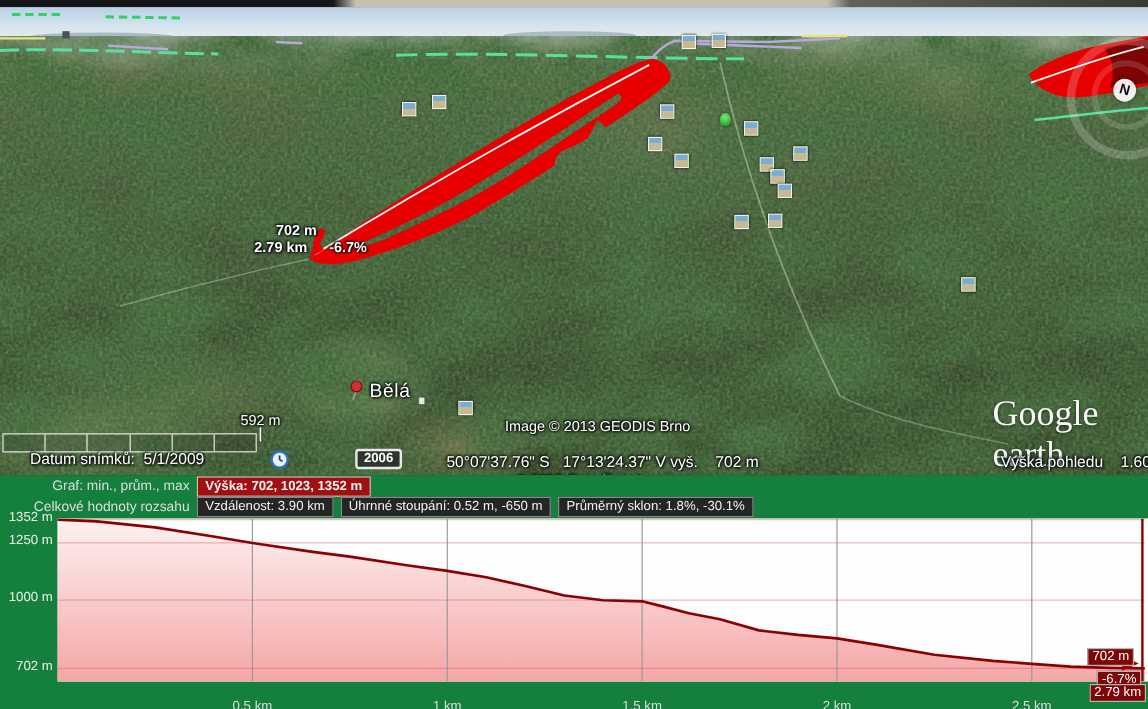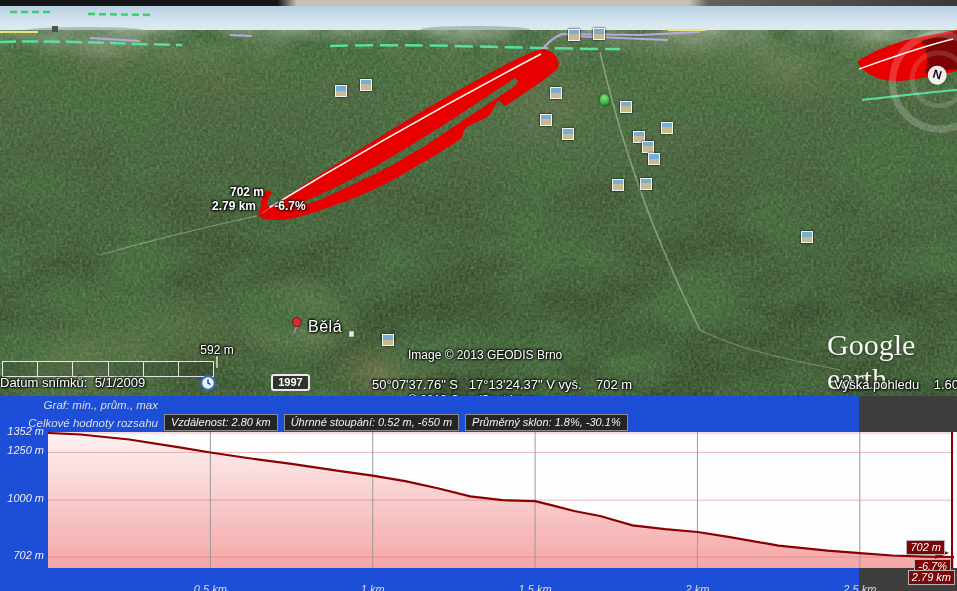--- a/index.html
+++ b/index.html
@@ -22,48 +22,48 @@
       radial-gradient(260px 90px at 560px 90px, rgba(110,130,85,0.50), rgba(110,130,85,0) 75%),
       radial-gradient(300px 60px at 800px 30px, rgba(120,140,95,0.45), rgba(120,140,95,0) 75%),
       linear-gradient(to bottom, rgba(205,215,205,0.5), rgba(205,215,205,0) 30px),
       linear-gradient(to bottom,#9aa894 0%,#6d7d58 4%,#52643c 12%,#46593a 25%,#3c5030 45%,#334628 70%,#2b3d20 100%);}
   svg.layer{position:absolute;left:0;top:0;}
   .otext{position:absolute;color:#fff;white-space:pre;
     text-shadow:0 0 3px #000,1px 1px 2px #000,-1px -1px 2px #000;}
   .callout{font-size:12px;font-weight:bold;text-align:center;}
   #place-label{font-size:16px;letter-spacing:.5px;}
   #scale-label{font-size:12px;text-align:center;}
-  #copyright{left:408px;top:318px;width:180px;font-size:12px;line-height:15px;}
+  #copyright{left:408px;top:318px;width:180px;text-align:center;font-size:12px;line-height:15px;}
   #watermark{left:827px;top:328px;font-family:"Liberation Serif","DejaVu Serif",serif;
     font-size:30px;color:#fff;opacity:.95;text-shadow:0 1px 3px rgba(0,0,0,.6);}
   .photo-marker{position:absolute;width:10px;height:10px;border:1px solid #f2f2f2;
     background:linear-gradient(#79aed3 45%,#c9b98f 45%);box-shadow:0 0 2px #000;cursor:pointer;}
   #tree-marker{position:absolute;left:600px;top:94px;width:9px;height:11px;border-radius:50% 50% 40% 40%;
     background:radial-gradient(circle at 45% 35%,#7be87b,#2fae37 70%,#176e1c);box-shadow:0 0 2px rgba(0,0,0,.7);}
   
   #compass{position:absolute;left:878px;top:18px;width:120px;height:120px;transform:rotate(16deg);cursor:pointer;}
   .cring{position:absolute;border-radius:50%;border:7px solid rgba(255,255,255,0.20);}
   .cring.outer{left:12px;top:12px;width:88px;height:88px;}
   .cring.inner{left:32px;top:32px;width:48px;height:48px;border-width:5px;border-color:rgba(255,255,255,0.14);}
   #compass-n{position:absolute;left:49px;top:48px;width:19px;height:19px;border-radius:50%;
     background:rgba(252,252,252,.92);color:#111;font-size:12px;font-weight:bold;
     text-align:center;line-height:19px;box-shadow:0 0 3px rgba(0,0,0,.5);}
   
   #time-slider{position:absolute;left:2px;top:361px;width:212px;height:16px;display:flex;cursor:pointer;}
   #time-slider .seg{flex:1;border:1px solid rgba(255,255,255,.85);border-right-width:0;background:rgba(30,30,30,.18);}
   #time-slider .seg:last-child{border-right-width:1px;}
-  #status-left{left:0;top:374px;display:flex;align-items:center;font-size:13px;gap:47px;}
+  #status-left{left:25px;top:374px;display:flex;align-items:center;font-size:13px;gap:47px;}
   #year-badge{margin-left:8px;background:rgba(40,40,40,.8);border:2px solid #e9e9e9;border-radius:3px;
     padding:0 5px;font-size:11px;font-weight:bold;line-height:13px;color:#fff;cursor:pointer;
     text-shadow:none;}
   #clock-icon{margin-left:8px;display:block;}
   #status-coords{left:372px;top:377px;font-size:13px;}
   #status-eye{left:834px;top:377px;font-size:13px;}
   
-  #panel{position:absolute;left:0;top:396px;width:859px;height:195px;background:#1d4ed8;font-style:italic;}
+  #panel{position:absolute;left:0;top:396px;width:957px;height:195px;background:#15803d;}
   .prow{position:absolute;left:0;display:flex;align-items:center;}
   #prow1{top:1px;height:16px;}
   #prow2{top:18px;height:17px;}
   .rowlabel{width:158px;text-align:right;margin-right:6px;font-size:11.5px;color:#ddd;white-space:pre;}
   .statbox{background:#252525;border:1px solid #8a8a8a;color:#f2f2f2;font-size:11px;
     padding:0 6px;line-height:15px;margin-right:6px;white-space:pre;}
   .statbox.red{background:#a01010;border-color:#c4c4c4;font-weight:bold;}
   #chart-area{position:absolute;left:0;top:36px;width:957px;height:136px;cursor:crosshair;}
   #chart-white{position:absolute;left:48px;top:0;width:909px;height:136px;background:#fdfdfd;}
   #ylabels .yl{position:absolute;left:0;width:44px;text-align:right;font-size:11px;color:#eee;}
@@ -182,33 +182,34 @@
       <div class="seg"></div>
       <div class="seg"></div>
     </div>
 
     <div class="otext" id="status-left">
       <span>Datum snímků:  5/1/2009</span>
       <svg id="clock-icon" width="16" height="16">
         <circle cx="8" cy="8" r="6.7" fill="#eaf2fb" stroke="#2e6fc9" stroke-width="2"></circle>
         <path d="M8 4.5 V8 L10.5 9.5" stroke="#153a6b" stroke-width="1.4" fill="none"></path>
       </svg>
-      <span id="year-badge">1997</span>
+      <span id="year-badge">2006</span>
     </div>
     <div class="otext" id="status-coords">50°07'37.76" S   17°13'24.37" V vyš.    702 m</div>
     <div class="otext" id="status-eye">Výška pohledu    1.60 k</div>
   </div>
 
   <div id="panel">
     <div class="prow" id="prow1">
       <div class="rowlabel">Graf: min., prům., max</div>
+      <div class="statbox red">Výška: 702, 1023, 1352 m</div>
     </div>
     <div class="prow" id="prow2">
       <div class="rowlabel">Celkové hodnoty rozsahu</div>
-      <div class="statbox">Vzdálenost: 2.80 km</div>
+      <div class="statbox">Vzdálenost: 3.90 km</div>
       <div class="statbox">Úhrnné stoupání: 0.52 m, -650 m</div>
       <div class="statbox">Průměrný sklon: 1.8%, -30.1%</div>
     </div>
 
     <div id="chart-area">
       <div id="chart-white"></div>
       <svg id="chart-svg" width="957" height="136" style="position:absolute;left:0;top:0">
           <defs>
             <linearGradient id="pg" x1="0" y1="0" x2="0" y2="1">
     <stop offset="0" stop-color="#fdf1f1"></stop>

